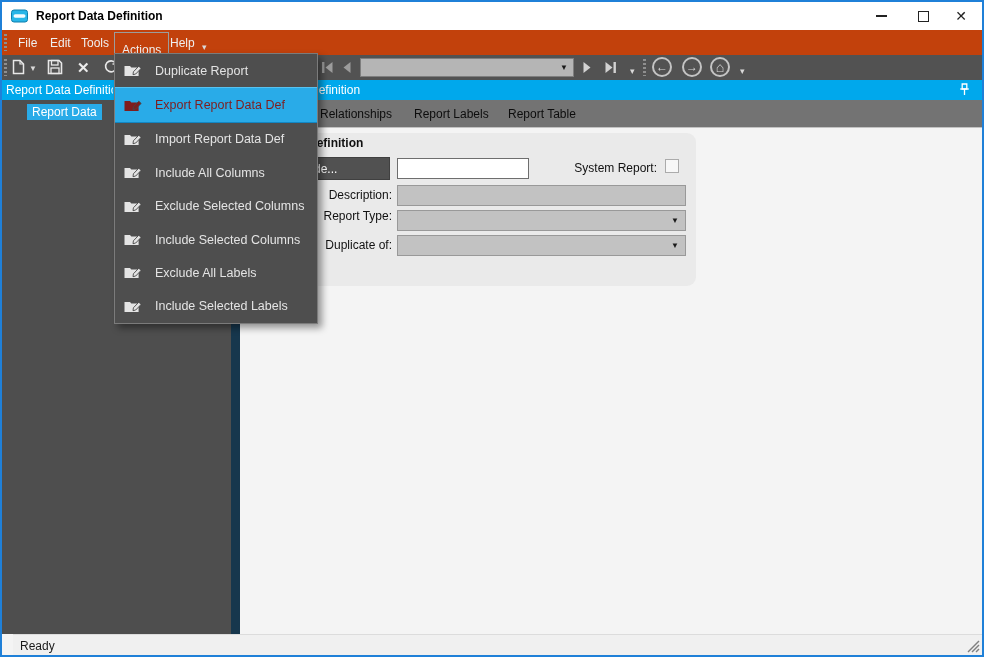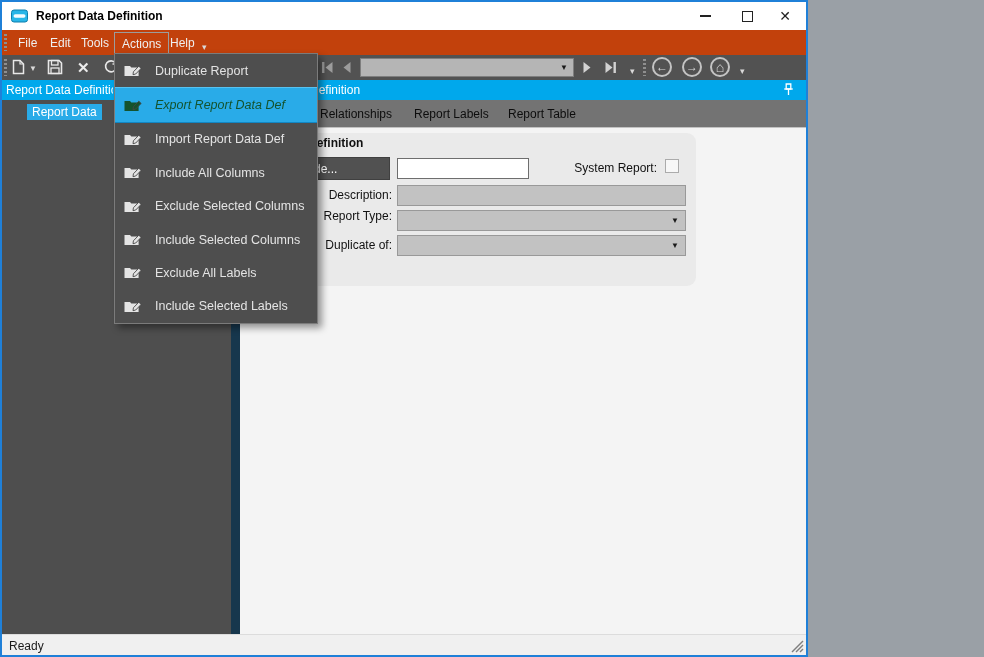--- a/index.html
+++ b/index.html
@@ -1,35 +1,35 @@
 <!DOCTYPE html>
 <html><head>
 <meta charset="utf-8">
 <style>
   html,body{margin:0;padding:0;background:#9aa0a6;}
   *{box-sizing:border-box;}
   .window{
-    position:relative;width:808px;height:657px;overflow:hidden;
+    position:relative;width:984px;height:657px;overflow:hidden;
     border:2px solid #1f80d8;background:#f4f4f4;
     font-family:"Liberation Sans",sans-serif;font-size:12px;color:#111;
   }
   
   .titlebar{position:absolute;left:0;top:0;right:0;height:28px;background:#ffffff;}
   .app-icon{position:absolute;left:9px;top:6px;}
   .title-text{position:absolute;left:34px;top:7px;font-weight:700;color:#000;}
   .win-btn{position:absolute;top:0;width:30px;height:28px;display:flex;align-items:center;justify-content:center;color:#222;}
   .btn-min{right:86px;} .btn-max{right:44px;} .btn-close{right:6px;font-size:14px;}
   .min-glyph{width:11px;height:0;border-top:2px solid #222;}
   .max-glyph{width:11px;height:11px;border:1.5px solid #222;}
   
   .menubar{position:absolute;left:0;top:28px;right:0;height:25px;background:#c2410c;color:#efefef;}
   .grip{position:absolute;width:3px;height:17px;top:4px;
         background-image:repeating-linear-gradient(to bottom,#8f8f8f 0 2px,transparent 2px 4px);}
   .mb-item{position:absolute;top:4px;padding:2px 4px;color:#efefef;}
-  .mb-actions{border:1px solid #9c9c9c;padding:4px 7px;top:2px;}
+  .mb-actions{border:1px solid #9c9c9c;padding:10px 7px;top:2px;}
   .caret{color:#d9d9d9;font-size:9px;line-height:1;}
   
   .toolbar{position:absolute;left:0;top:53px;right:0;height:25px;background:#525252;}
   .tb{position:absolute;display:flex;align-items:center;justify-content:center;}
   .tb-combo{position:absolute;left:358px;top:3px;width:214px;height:19px;background:#b5b5b5;border:1px solid #7e7e7e;}
   .tb-combo .caret-black{position:absolute;right:5px;top:4px;font-size:8px;color:#1a1a1a;}
   .circle-btn{position:absolute;top:2px;width:20px;height:20px;border:2px solid #c4c4c4;border-radius:50%;
               display:flex;align-items:center;justify-content:center;color:#d9d9d9;font-size:12px;line-height:1;}
   
   .bluebar{position:absolute;left:0;top:78px;right:0;height:20px;background:#00a8ec;color:#fff;}
@@ -46,29 +46,29 @@
   .formpanel{position:absolute;left:0;top:33px;width:456px;height:153px;background:#eaeaea;border-radius:0 9px 9px 0;}
   .group-title{position:absolute;left:68px;top:3px;font-weight:700;}
   .code-btn{position:absolute;left:6px;top:24px;width:144px;height:23px;background:#515151;color:#fff;
             display:flex;align-items:center;justify-content:center;border:1px solid #404040;}
   .code-input{position:absolute;left:157px;top:25px;width:132px;height:21px;background:#fff;border:1px solid #6e6e6e;padding:0 3px;font-size:12px;}
   .form-label{position:absolute;text-align:right;color:#111;}
   .gray-field{position:absolute;left:157px;width:289px;height:21px;background:#c2c2c2;border:1px solid #999;}
   .combo-caret{position:absolute;right:6px;top:6px;font-size:8px;color:#1a1a1a;line-height:1;}
   .checkbox{position:absolute;left:425px;top:26px;width:14px;height:14px;background:#f7f7f7;border:1px solid #ababab;}
   
-  .statusbar{position:absolute;left:0;top:632px;right:0;height:21px;background:#f0f0f0;border-top:1px solid #dcdcdc;}
+  .statusbar{position:absolute;left:11px;top:632px;right:0;height:21px;background:#f0f0f0;border-top:1px solid #dcdcdc;}
   .status-text{position:absolute;left:7px;top:4px;color:#1a1a1a;}
   .resize-grip{position:absolute;right:2px;bottom:2px;}
   
   .menu-popup{position:absolute;left:112px;top:51px;width:204px;height:271px;z-index:50;
               background:#4e4e4e;border:1px solid #7b7b7b;box-shadow:4px 4px 7px rgba(0,0,0,0.40);
               display:flex;flex-direction:column;}
   .mi{flex:1;display:flex;align-items:center;padding-left:9px;gap:13px;color:#e4e4e4;font-size:12.5px;}
-  .mi.highlighted{background:#29abe8;color:#14532d;border-top:1px solid #57c2f0;border-bottom:1px solid #1287c4;font-style:italic;}
+  .mi.highlighted{background:#29abe8;color:#7f1d1d;border-top:1px solid #57c2f0;border-bottom:1px solid #1287c4;}
   .mi-ic{flex:0 0 auto;}
 </style>
 </head>
 <body>
 
 <div class="window">
 
   <svg width="0" height="0" style="position:absolute">
     <defs>
       <g id="ic-fp">

